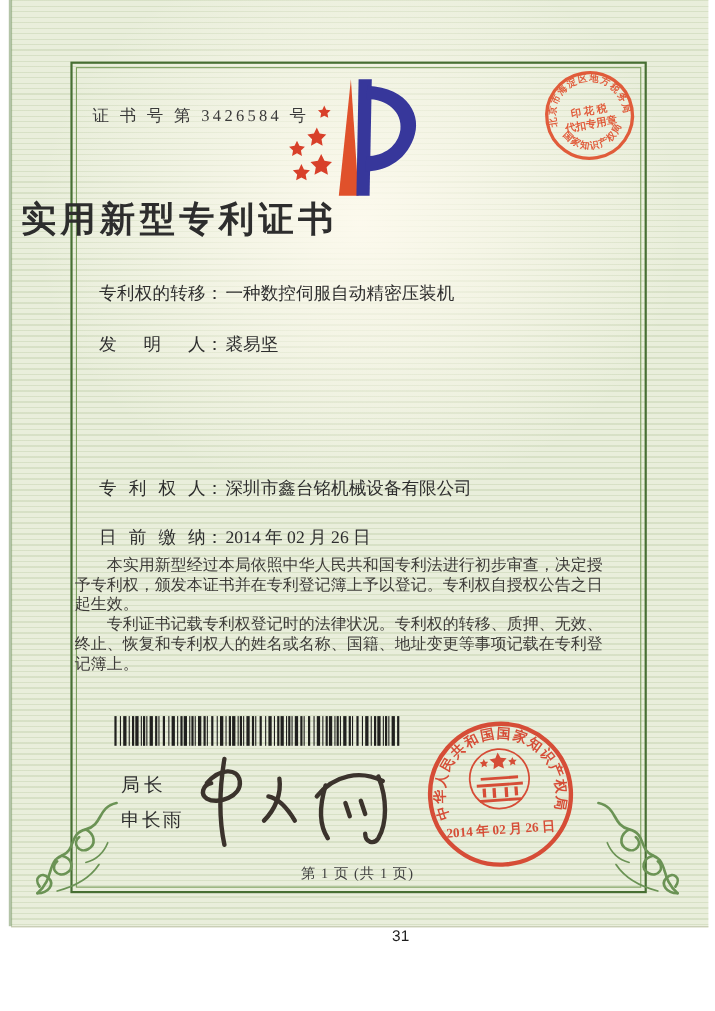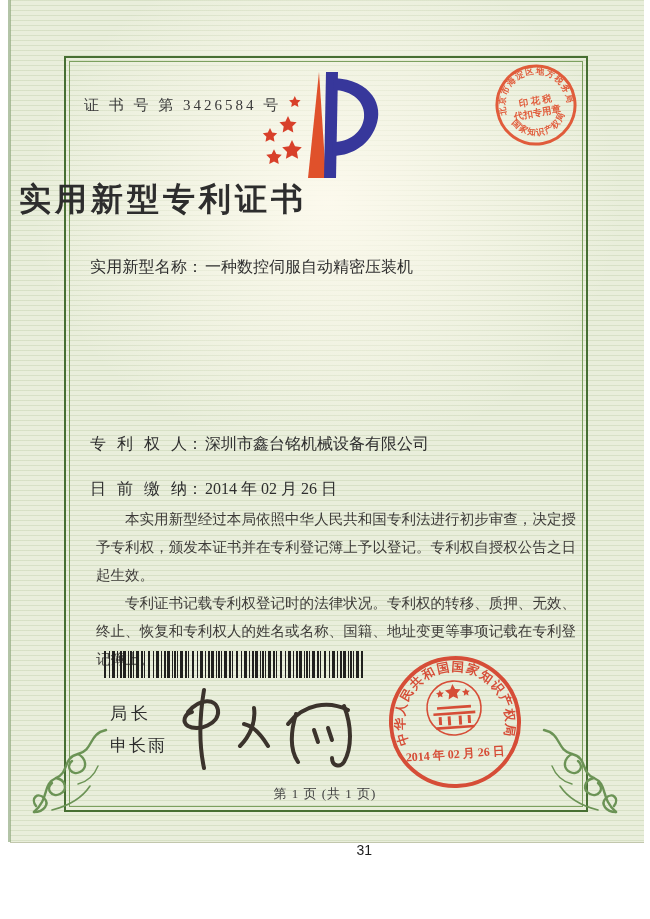--- a/index.html
+++ b/index.html
@@ -30,22 +30,22 @@
   .title{position:absolute;left:0;top:178px;width:650px;text-align:left;
          font-size:32px;letter-spacing:4px;font-weight:600;color:#2d2d2d;padding-left:19px;}
 
   
   .field{position:absolute;left:90px;font-size:16px;color:#2e2e2e;white-space:nowrap;}
   .field .lbl{display:inline-block;width:97px;text-align:justify;text-align-last:justify;vertical-align:bottom;}
   .field .val{margin-left:2px;}
   .f0{top:257px}.f1{top:303px}.f2{top:347px}.f3{top:390px}.f4{top:434px}.f5{top:479px}
 
   
-  .body-text{position:absolute;left:96px;top:505px;width:480px;color:#3d3b38;
-             font-size:14.5px;line-height:28px;text-align:justify;}
+  .body-text{position:absolute;left:68px;top:505px;width:480px;color:#3d3b38;
+             font-size:14.5px;line-height:18px;text-align:justify;}
   .body-text p{margin:0;text-indent:2em;}
 
   
   .barcode{position:absolute;left:104px;top:651px;width:263px;height:27px;}
   .barcode i{position:absolute;top:0;bottom:0;background:#20201e;}
 
   
   .sig-title{position:absolute;left:110px;top:702px;font-size:17px;letter-spacing:4px;color:#2e2e2e;}
   .sig-name{position:absolute;left:110px;top:734px;font-size:17px;letter-spacing:2px;color:#2e2e2e;}
   .autograph{position:absolute;left:158px;top:686px;width:210px;height:95px;}
@@ -103,21 +103,24 @@
       <path d="M32,46 l2.6,5.4 6,0.9 -4.3,4.2 1,5.9 -5.3-2.8 -5.3,2.8 1-5.9 -4.3-4.2 6-0.9 Z"></path>
       <path d="M14,58 l2.2,4.6 5,0.7 -3.6,3.5 0.9,5 -4.5-2.4 -4.5,2.4 0.9-5 -3.6-3.5 5-0.7 Z"></path>
       <path d="M36,70 l3,6.2 6.8,1 -4.9,4.8 1.2,6.8 -6.1-3.2 -6.1,3.2 1.2-6.8 -4.9-4.8 6.8-1 Z"></path>
       <path d="M20,88 l2.6,5.4 6,0.9 -4.3,4.2 1,5.9 -5.3-2.8 -5.3,2.8 1-5.9 -4.3-4.2 6-0.9 Z" transform="scale(0.9)"></path>
     </g>
   </svg>
 
   <div class="title">实用新型专利证书</div>
 
   <div class="field f0">
-    <span class="lbl">实用新型名称</span><span>：</span><span class="val">一种数控伺服自动精密压装机</span>
+    <span class="lbl">专利权的转移</span><span>：</span><span class="val">一种数控伺服自动精密压装机</span>
+  </div>
+  <div class="field f1">
+    <span class="lbl">发明人</span><span>：</span><span class="val">裘易坚</span>
   </div>
   <div class="field f4">
     <span class="lbl">专利权人</span><span>：</span><span class="val">深圳市鑫台铭机械设备有限公司</span>
   </div>
   <div class="field f5">
     <span class="lbl">日前缴纳</span><span>：</span><span class="val">2014 年 02 月 26 日</span>
   </div>
 
   <div class="body-text">
     <p>本实用新型经过本局依照中华人民共和国专利法进行初步审查，决定授予专利权，颁发本证书并在专利登记簿上予以登记。专利权自授权公告之日起生效。</p>

